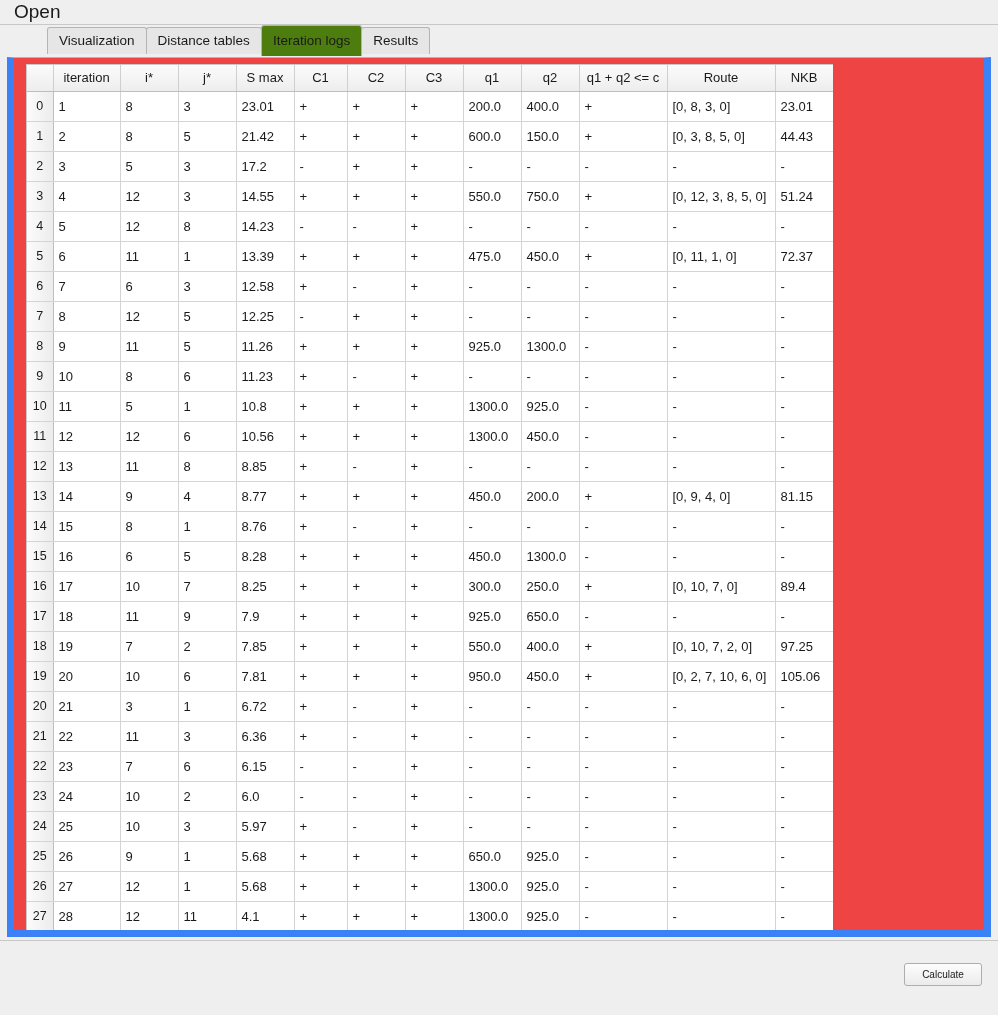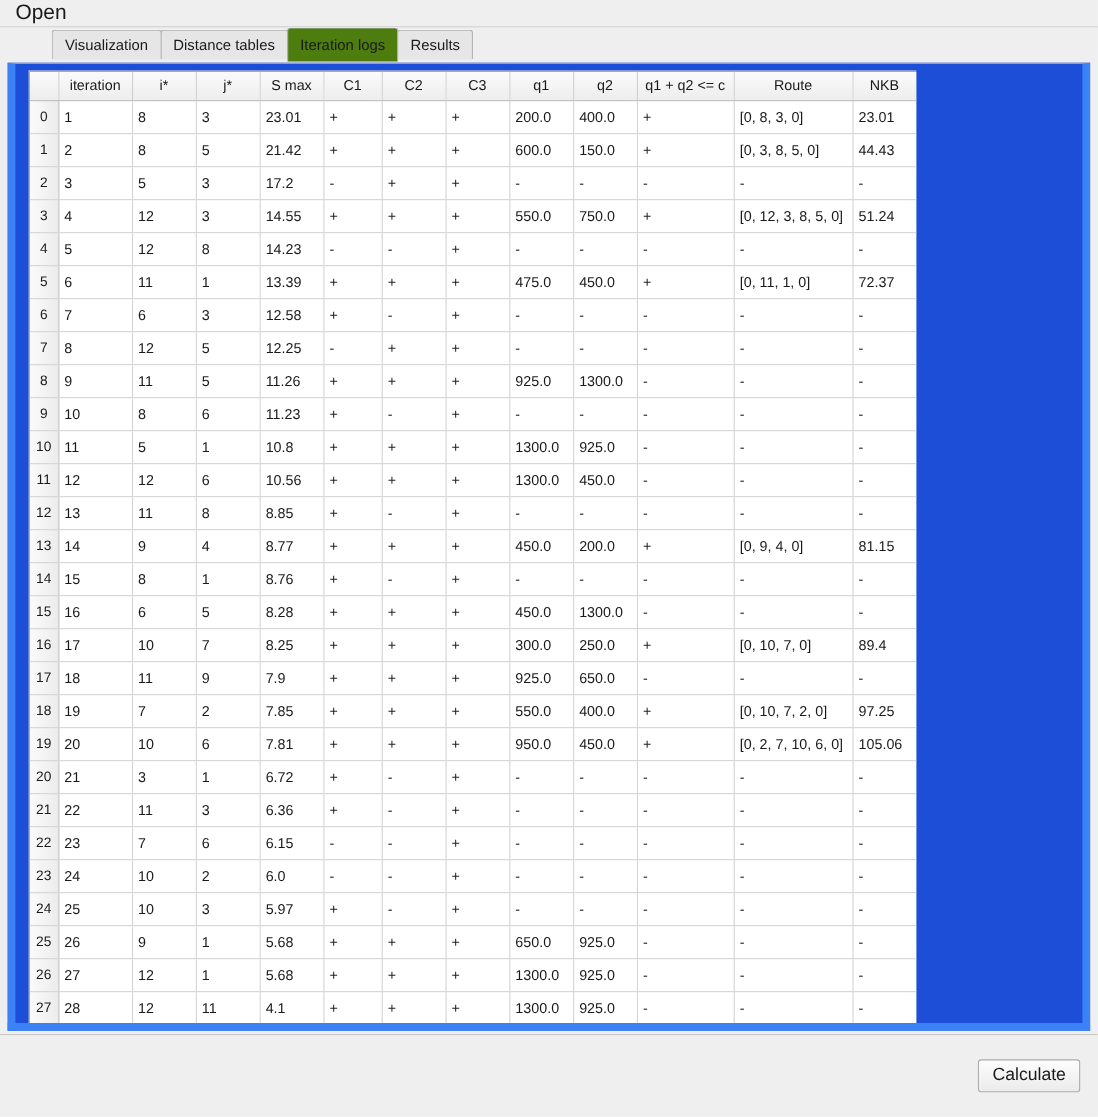--- a/index.html
+++ b/index.html
@@ -65,21 +65,21 @@
     padding-top: 6px;
     padding-bottom: 7px;
     z-index: 3;
   }
 
   
   .panel {
     position: relative;
     margin: 0 7px 0 7px;
     height: 880px;
-    background: #1d4ed8;
+    background: #ef4444;
     border: 7px solid #3b82f6;
     border-top: 1px solid #b4b4b4;
     overflow: hidden;
     margin-top: -1px;
   }
 
   .table-clip {
     position: absolute;
     left: 12px;
     top: 6px;
@@ -157,21 +157,21 @@
     background: #efefef;
     border-top: 1px solid #c8c8c8;
   }
   .calc-btn {
     position: absolute;
     right: 16px;
     top: 22px;
     min-width: 78px;
     padding: 5px 12px;
     font-family: "Liberation Sans", sans-serif;
-    font-size: 16px;
+    font-size: 10px;
     color: #1a1a1a;
     background: linear-gradient(to bottom, #fdfdfd 0%, #ebebeb 100%);
     border: 1px solid #adadad;
     border-radius: 3px;
     cursor: default;
   }
 </style>
 </head>
 <body>
 

